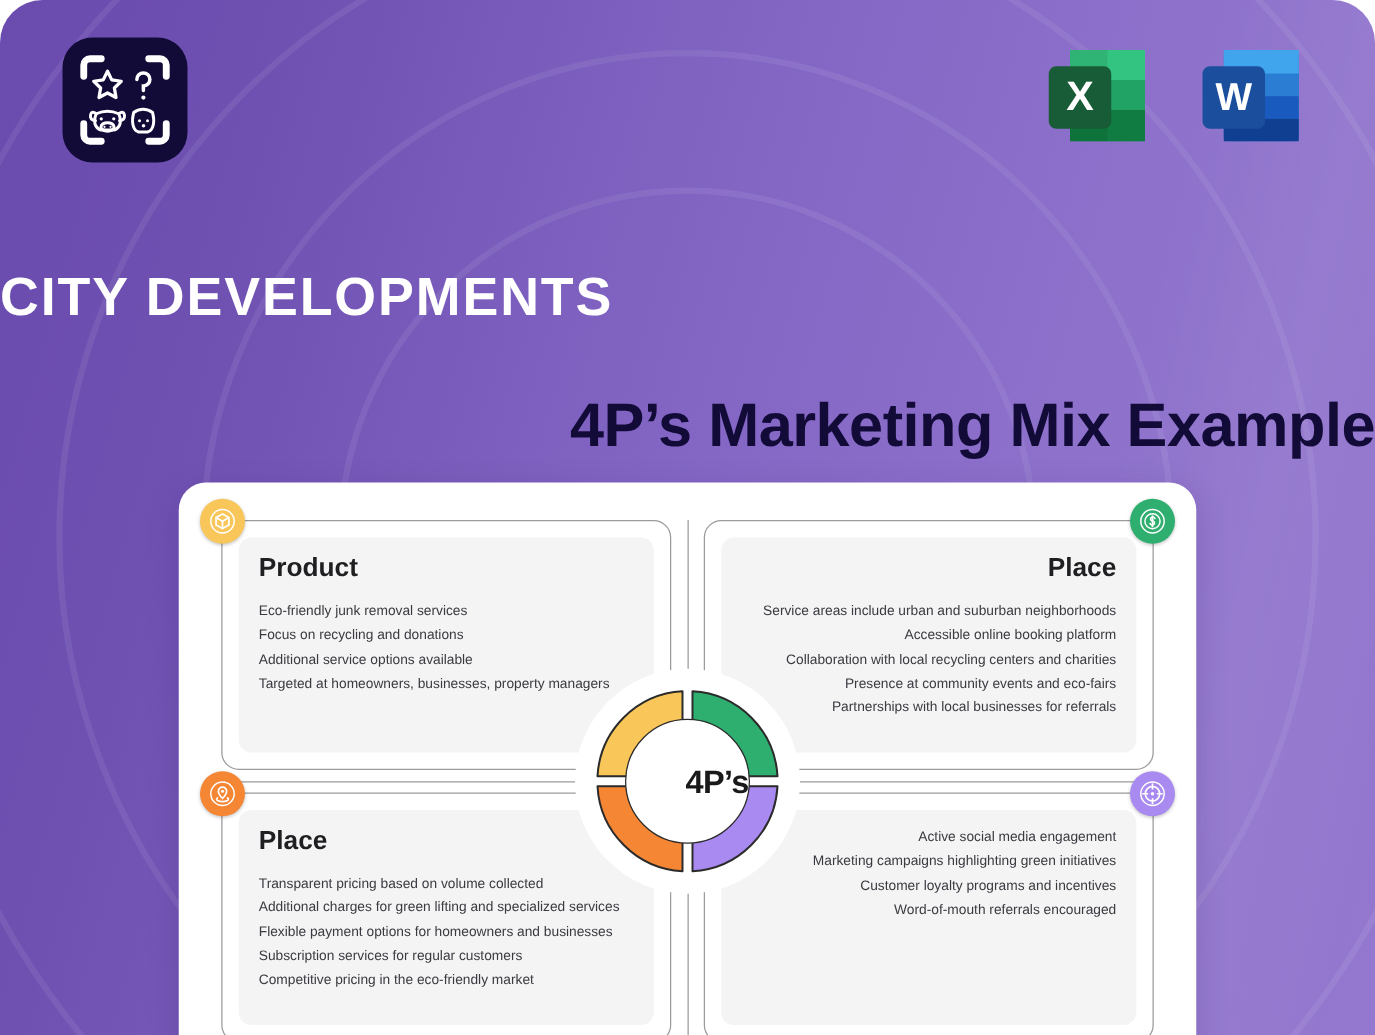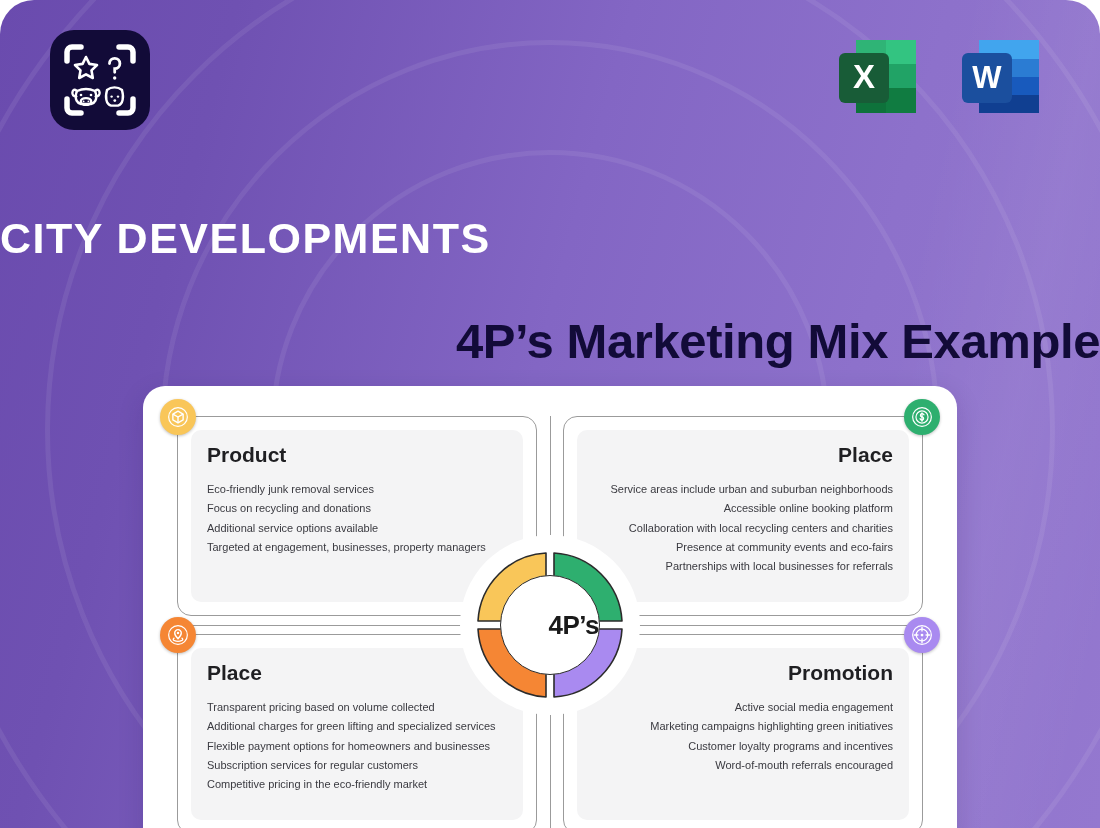--- a/index.html
+++ b/index.html
@@ -267,21 +267,21 @@
             <path d="M6.4 8.8 L12 12 l5.6 -3.2"></path>
             <path d="M12 12 v6.4"></path>
           </svg>
         </div>
         <div class="quad-inner">
           <div class="quad-title">Product</div>
           <ul class="bullets">
             <li>Eco-friendly junk removal services</li>
             <li>Focus on recycling and donations</li>
             <li>Additional service options available</li>
-            <li>Targeted at engagement, businesses, property managers</li>
+            <li>Targeted at homeowners, businesses, property managers</li>
           </ul>
         </div>
       </div>
 
       <div class="quad q-price">
         <div class="badge b-price tr">
           <svg width="22" height="22" viewBox="0 0 24 24" fill="none" stroke="#ffffff" stroke-width="1.5">
             <circle cx="12" cy="12" r="10.2" stroke-width="1.3"></circle>
             <circle cx="12" cy="12" r="6.6" stroke-width="1.3"></circle>
             <path d="M12 7.5 v9" stroke-linecap="round"></path>
@@ -324,21 +324,20 @@
       <div class="quad q-promotion">
         <div class="badge b-promotion tr">
           <svg width="22" height="22" viewBox="0 0 24 24" fill="none" stroke="#ffffff" stroke-width="1.5" stroke-linecap="round">
             <circle cx="12" cy="12" r="10.2" stroke-width="1.3"></circle>
             <circle cx="12" cy="12" r="6.3" stroke-width="1.4"></circle>
             <path d="M12 3.6 v4.0 M12 16.4 v4.0 M3.6 12 h4.0 M16.4 12 h4.0"></path>
             <circle cx="12" cy="12" r="1.5" fill="#ffffff" stroke="none"></circle>
           </svg>
         </div>
         <div class="quad-inner align-right">
-          <div class="quad-title">Promotion</div>
           <ul class="bullets">
             <li>Active social media engagement</li>
             <li>Marketing campaigns highlighting green initiatives</li>
             <li>Customer loyalty programs and incentives</li>
             <li>Word-of-mouth referrals encouraged</li>
           </ul>
         </div>
       </div>
 
       <div class="donut-wrap">

